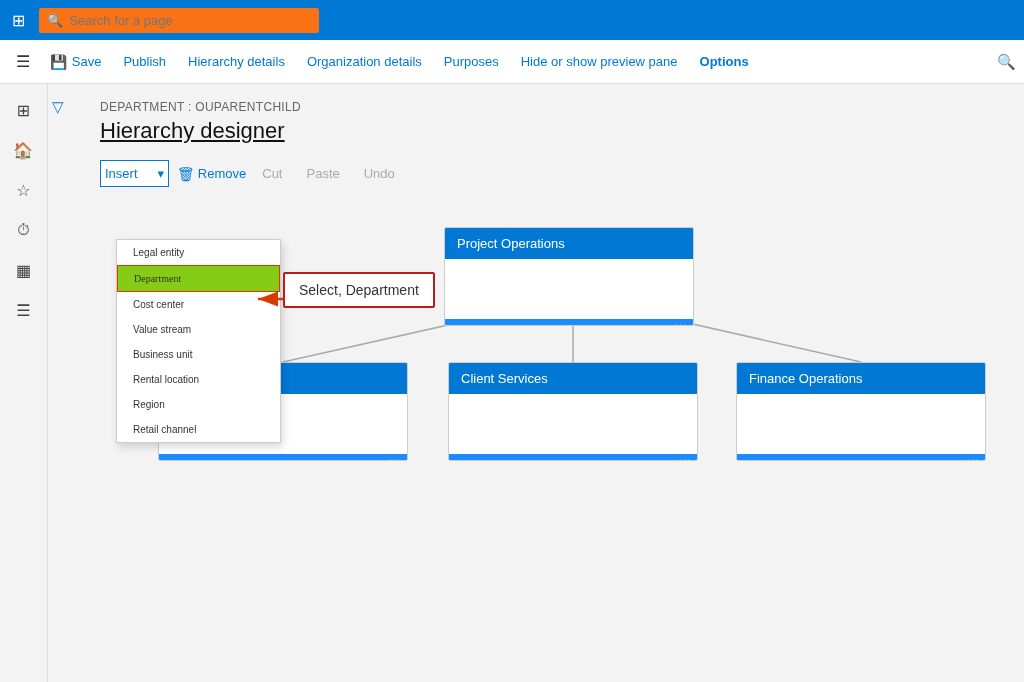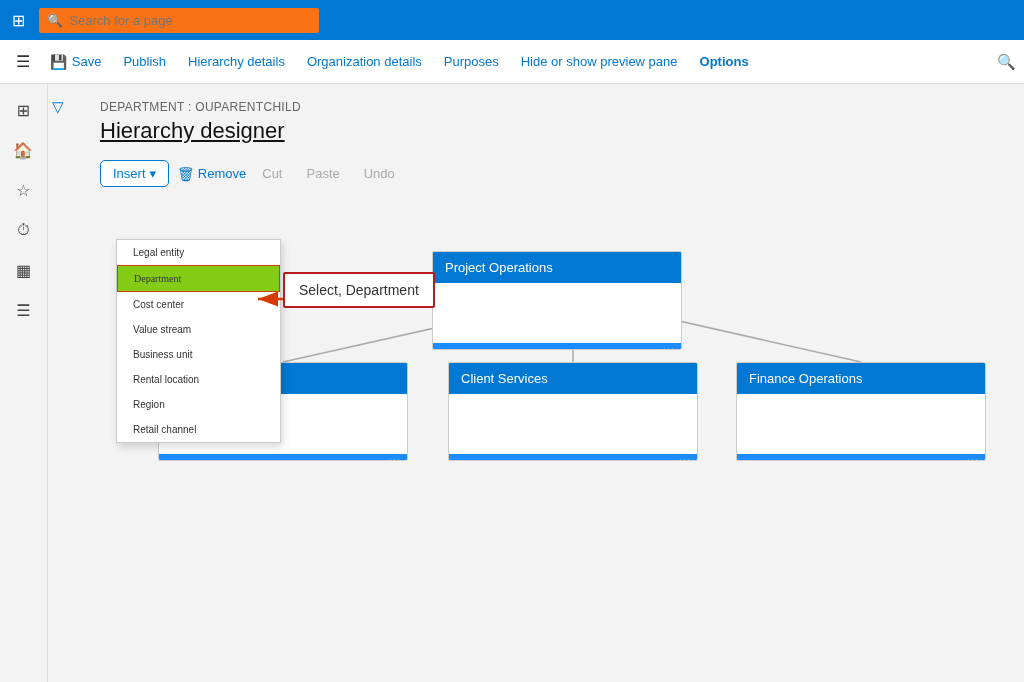--- a/index.html
+++ b/index.html
@@ -135,28 +135,28 @@
     
     .hierarchy-toolbar {
       display: flex;
       align-items: center;
       gap: 8px;
       margin-bottom: 20px;
     }
     .insert-btn {
       display: flex;
       align-items: center;
-      gap: 4px;
-      padding: 5px 12px;
+      gap: 20px;
+      padding: 5px 4px;
       border: 1px solid #0078d4;
       background: white;
       color: #0078d4;
       font-size: 13px;
       cursor: pointer;
-      border-radius: 5px;
+      border-radius: 0;
     }
     .hierarchy-action-btn {
       padding: 5px 8px;
       border: none;
       background: none;
       font-size: 13px;
       cursor: pointer;
       color: #333;
     }
     .hierarchy-action-btn.disabled { color: #aaa; cursor: default; }
@@ -345,21 +345,21 @@
 
       <svg class="connector-svg" width="100%" height="100%">
 
         <line x1="505" y1="90" x2="215" y2="155" stroke="#aaa" stroke-width="1.5"></line>
 
         <line x1="505" y1="90" x2="505" y2="155" stroke="#aaa" stroke-width="1.5"></line>
 
         <line x1="505" y1="90" x2="793" y2="155" stroke="#aaa" stroke-width="1.5"></line>
       </svg>
 
-      <div class="node-card" style="left:364px; top:20px; width:250px;margin-top:24px;">
+      <div class="node-card" style="left:376px; top:20px; width:250px;">
         <div class="node-card-header">Project Operations</div>
         <div class="node-card-body"></div>
         <div class="node-card-footer">
           <span class="node-card-ellipsis">...</span>
         </div>
       </div>
 
       <div class="node-card" style="left:90px; top:155px; width:250px;">
         <div class="node-card-header">IT Department</div>
         <div class="node-card-body"></div>

